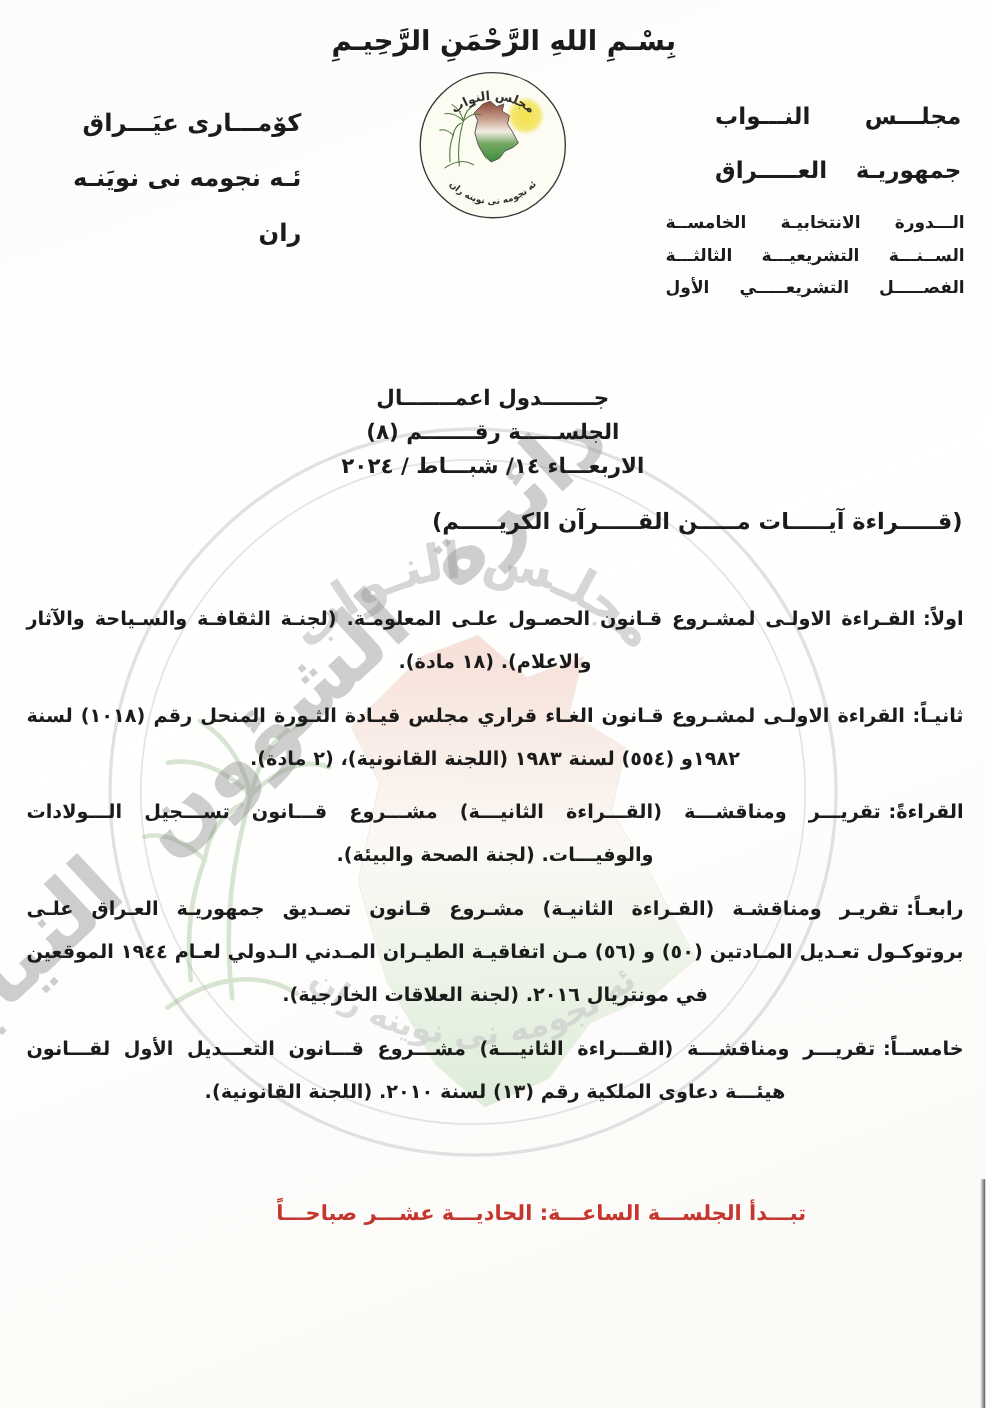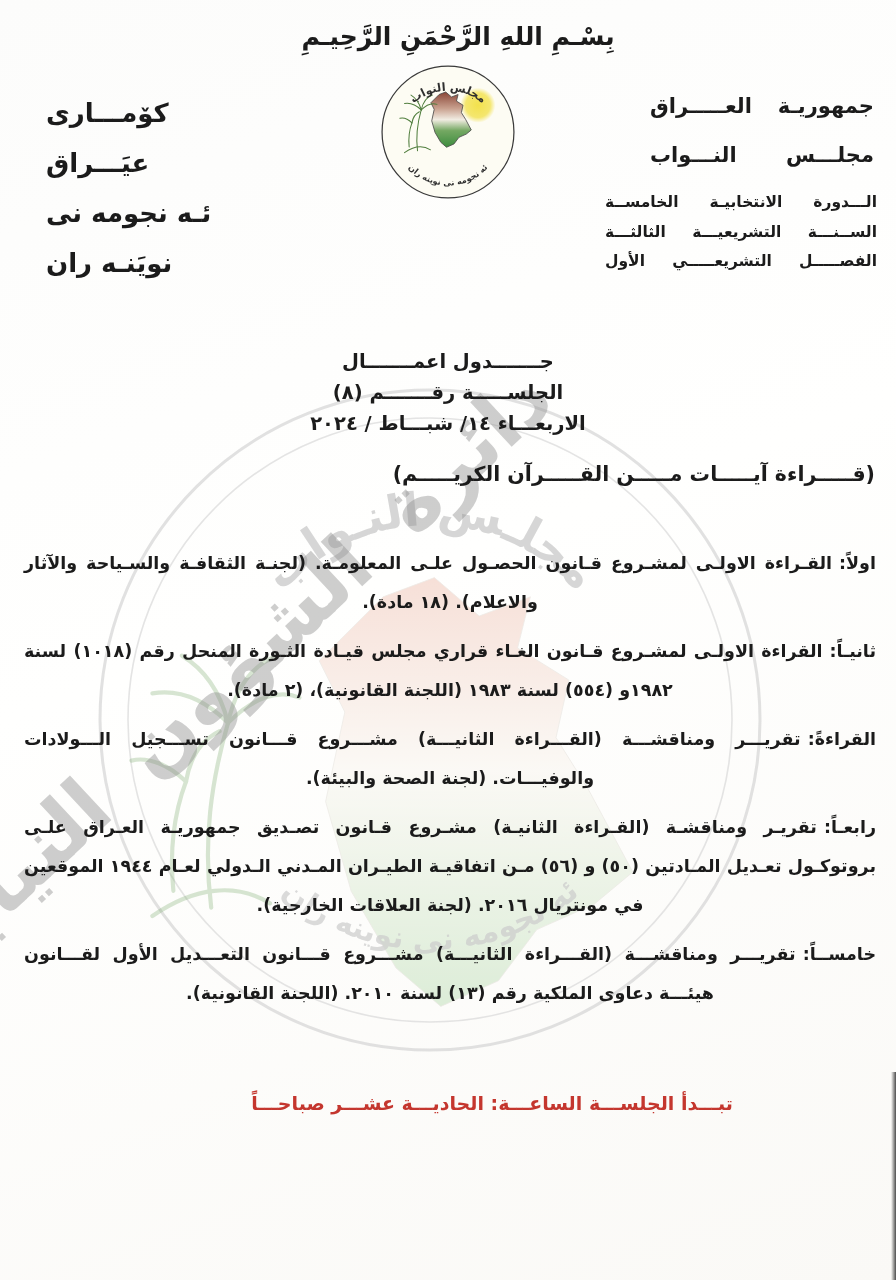--- a/index.html
+++ b/index.html
@@ -21,22 +21,22 @@
     position:absolute;top:22px;left:0;right:0;
     text-align:center;font-size:25px;font-weight:700;letter-spacing:.5px;padding-left:20px;
   }
   .hdr-right{
     position:absolute;top:82px;right:22px;width:224px;
     font-size:21px;font-weight:800;line-height:49px;
     text-align:justify;text-align-last:justify;
   }
   .hdr-left{
     position:absolute;top:88px;left:46px;width:228px;
-    font-size:26px;font-weight:800;line-height:50px;
-    text-align:left;
+    font-size:22px;font-weight:800;line-height:50px;
+    text-align:right;
   }
   .logo{position:absolute;top:64px;left:380px;width:136px;height:136px;}
   .subhdr{
     position:absolute;top:188px;right:19px;width:272px;
     font-size:15.5px;font-weight:700;line-height:29.5px;
     text-align:justify;text-align-last:justify;
   }
   .title-block{
     position:absolute;top:300px;left:0;right:0;
     text-align:center;font-size:19.5px;font-weight:800;line-height:31px;margin-top:46px;
@@ -106,22 +106,22 @@
     </g>
 
     <text transform="translate(240,700) rotate(-43)" text-anchor="middle" font-size="80" font-weight="700" fill="#8c8c8c" opacity="0.42" style="word-spacing:22px">دائرة الشؤون النيابية</text>
   </svg>
 
   <div class="content">
 
     <div class="bismillah">بِسْـمِ اللهِ الرَّحْمَنِ الرَّحِيـمِ</div>
 
     <div class="hdr-right">
+      <div>مجلـــس النـــواب</div>
       <div>جمهوريـة العـــــراق</div>
-      <div>مجلـــس النـــواب</div>
     </div>
 
     <div class="hdr-left">
       <div>كۆمـــارى عيَـــراق</div>
       <div>ئـه نجومه نى نويَنـه ران</div>
     </div>
 
     <svg class="logo" viewBox="0 0 132 132" aria-hidden="true">
       <defs>
         <linearGradient id="mapGrad" x1="0" y1="0" x2="0" y2="1">

